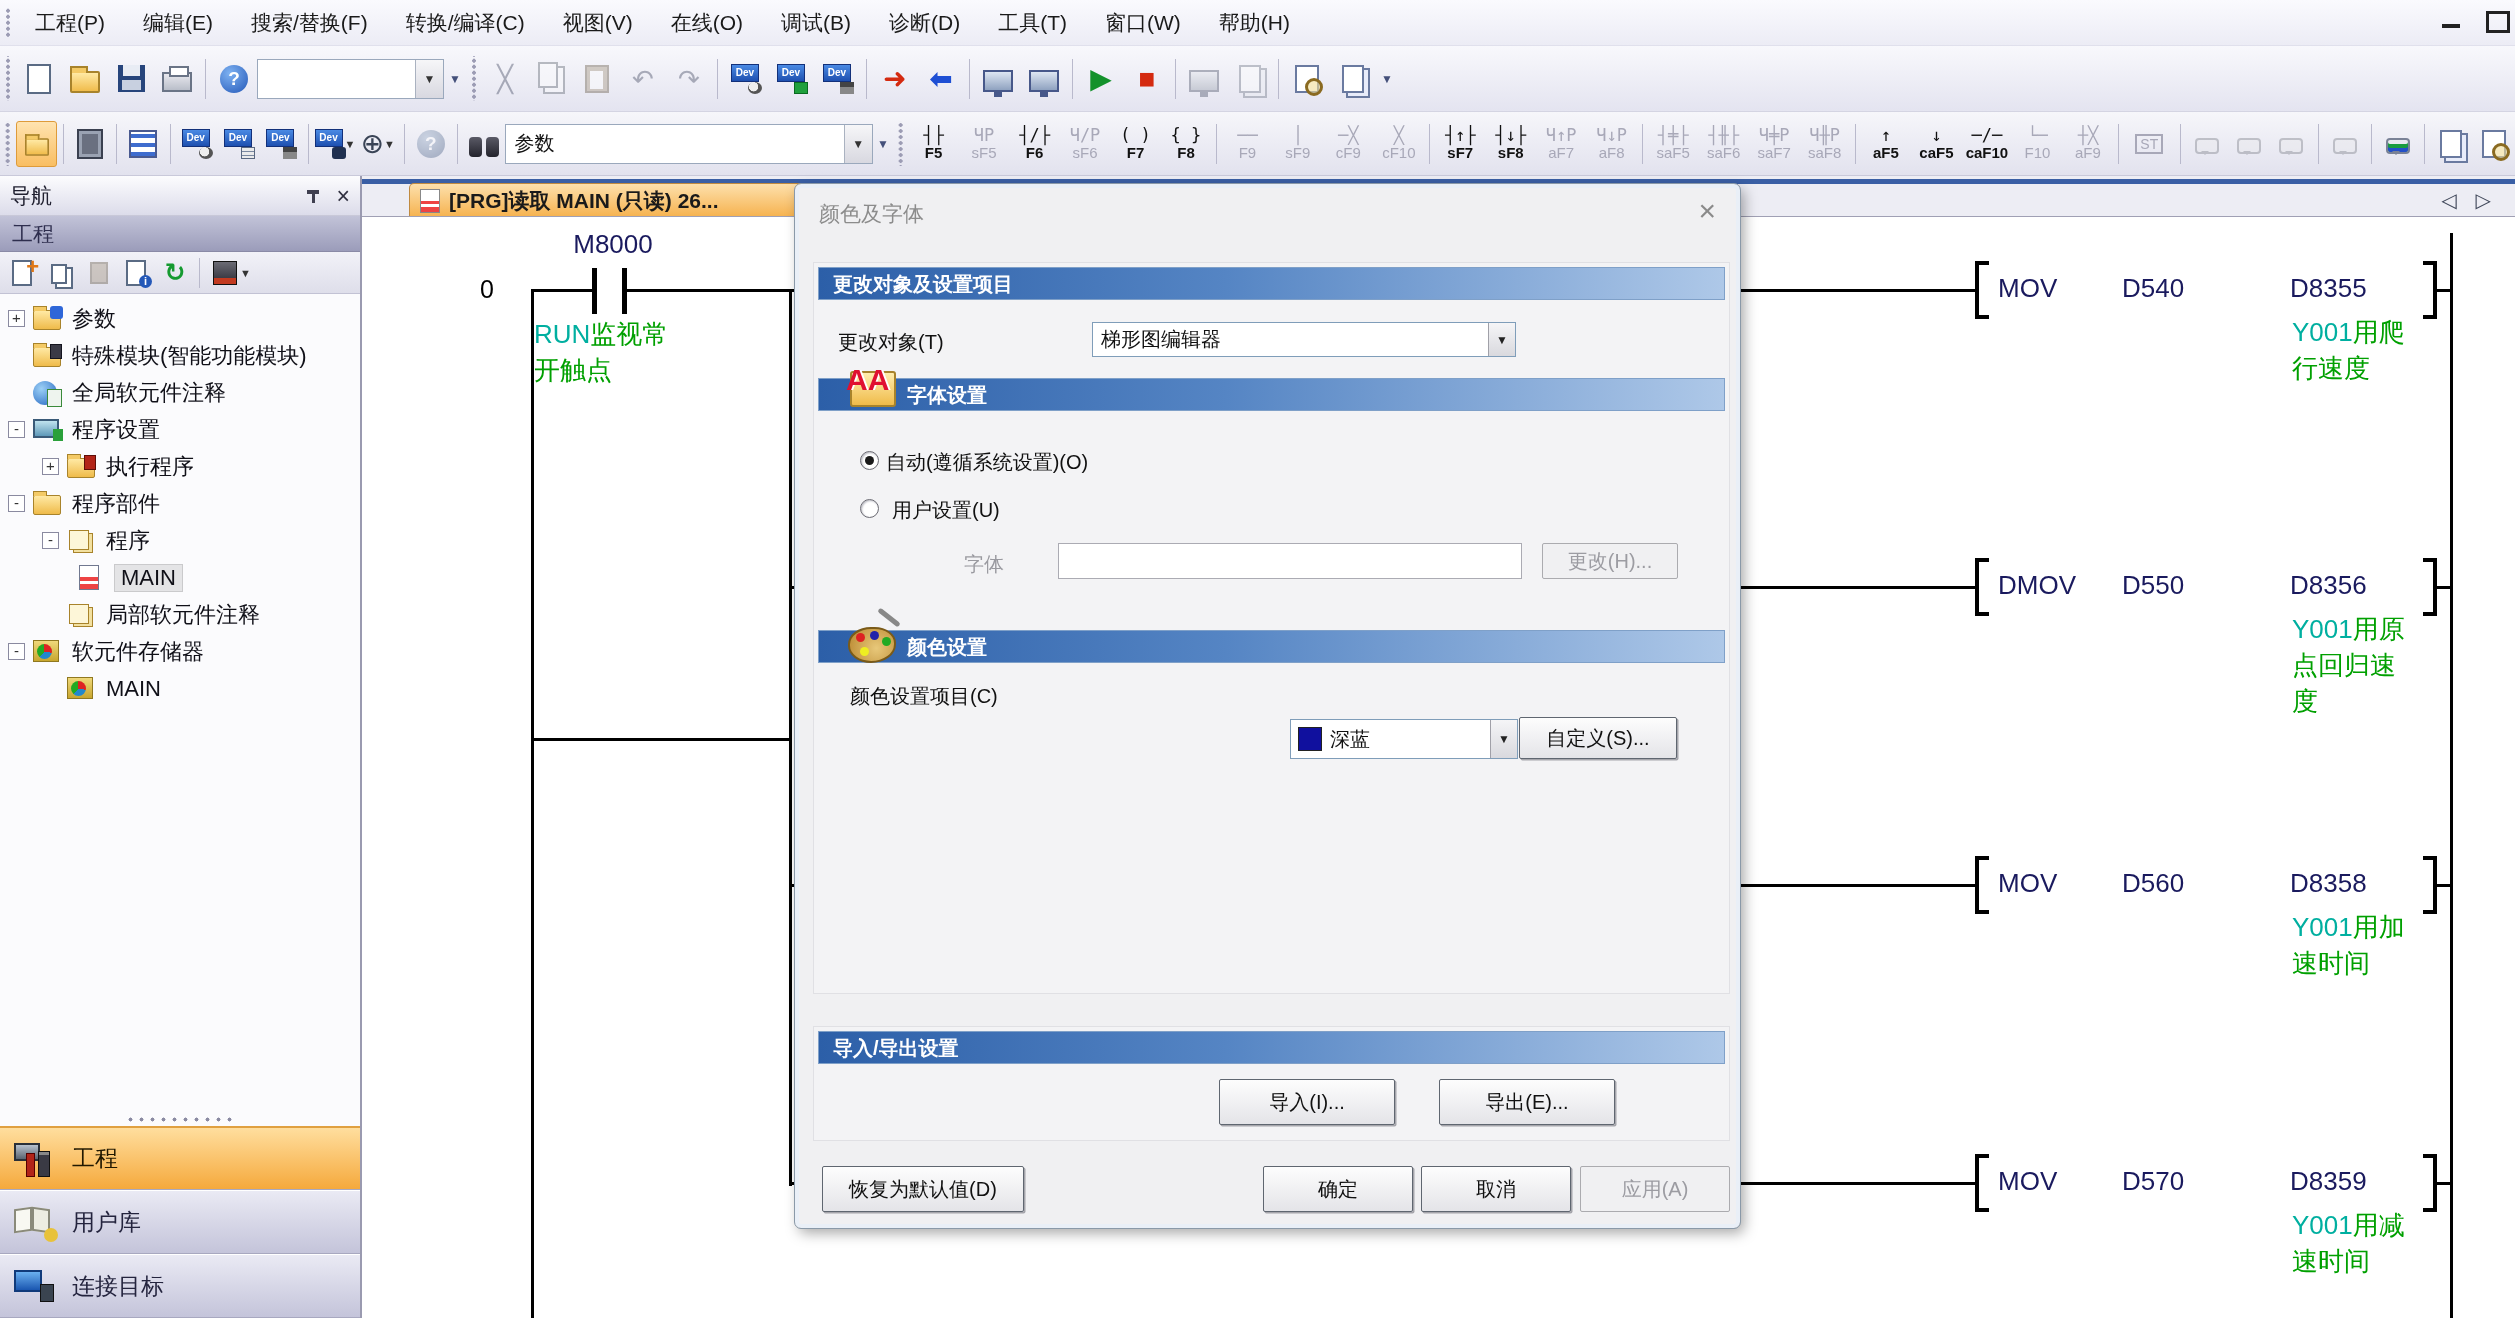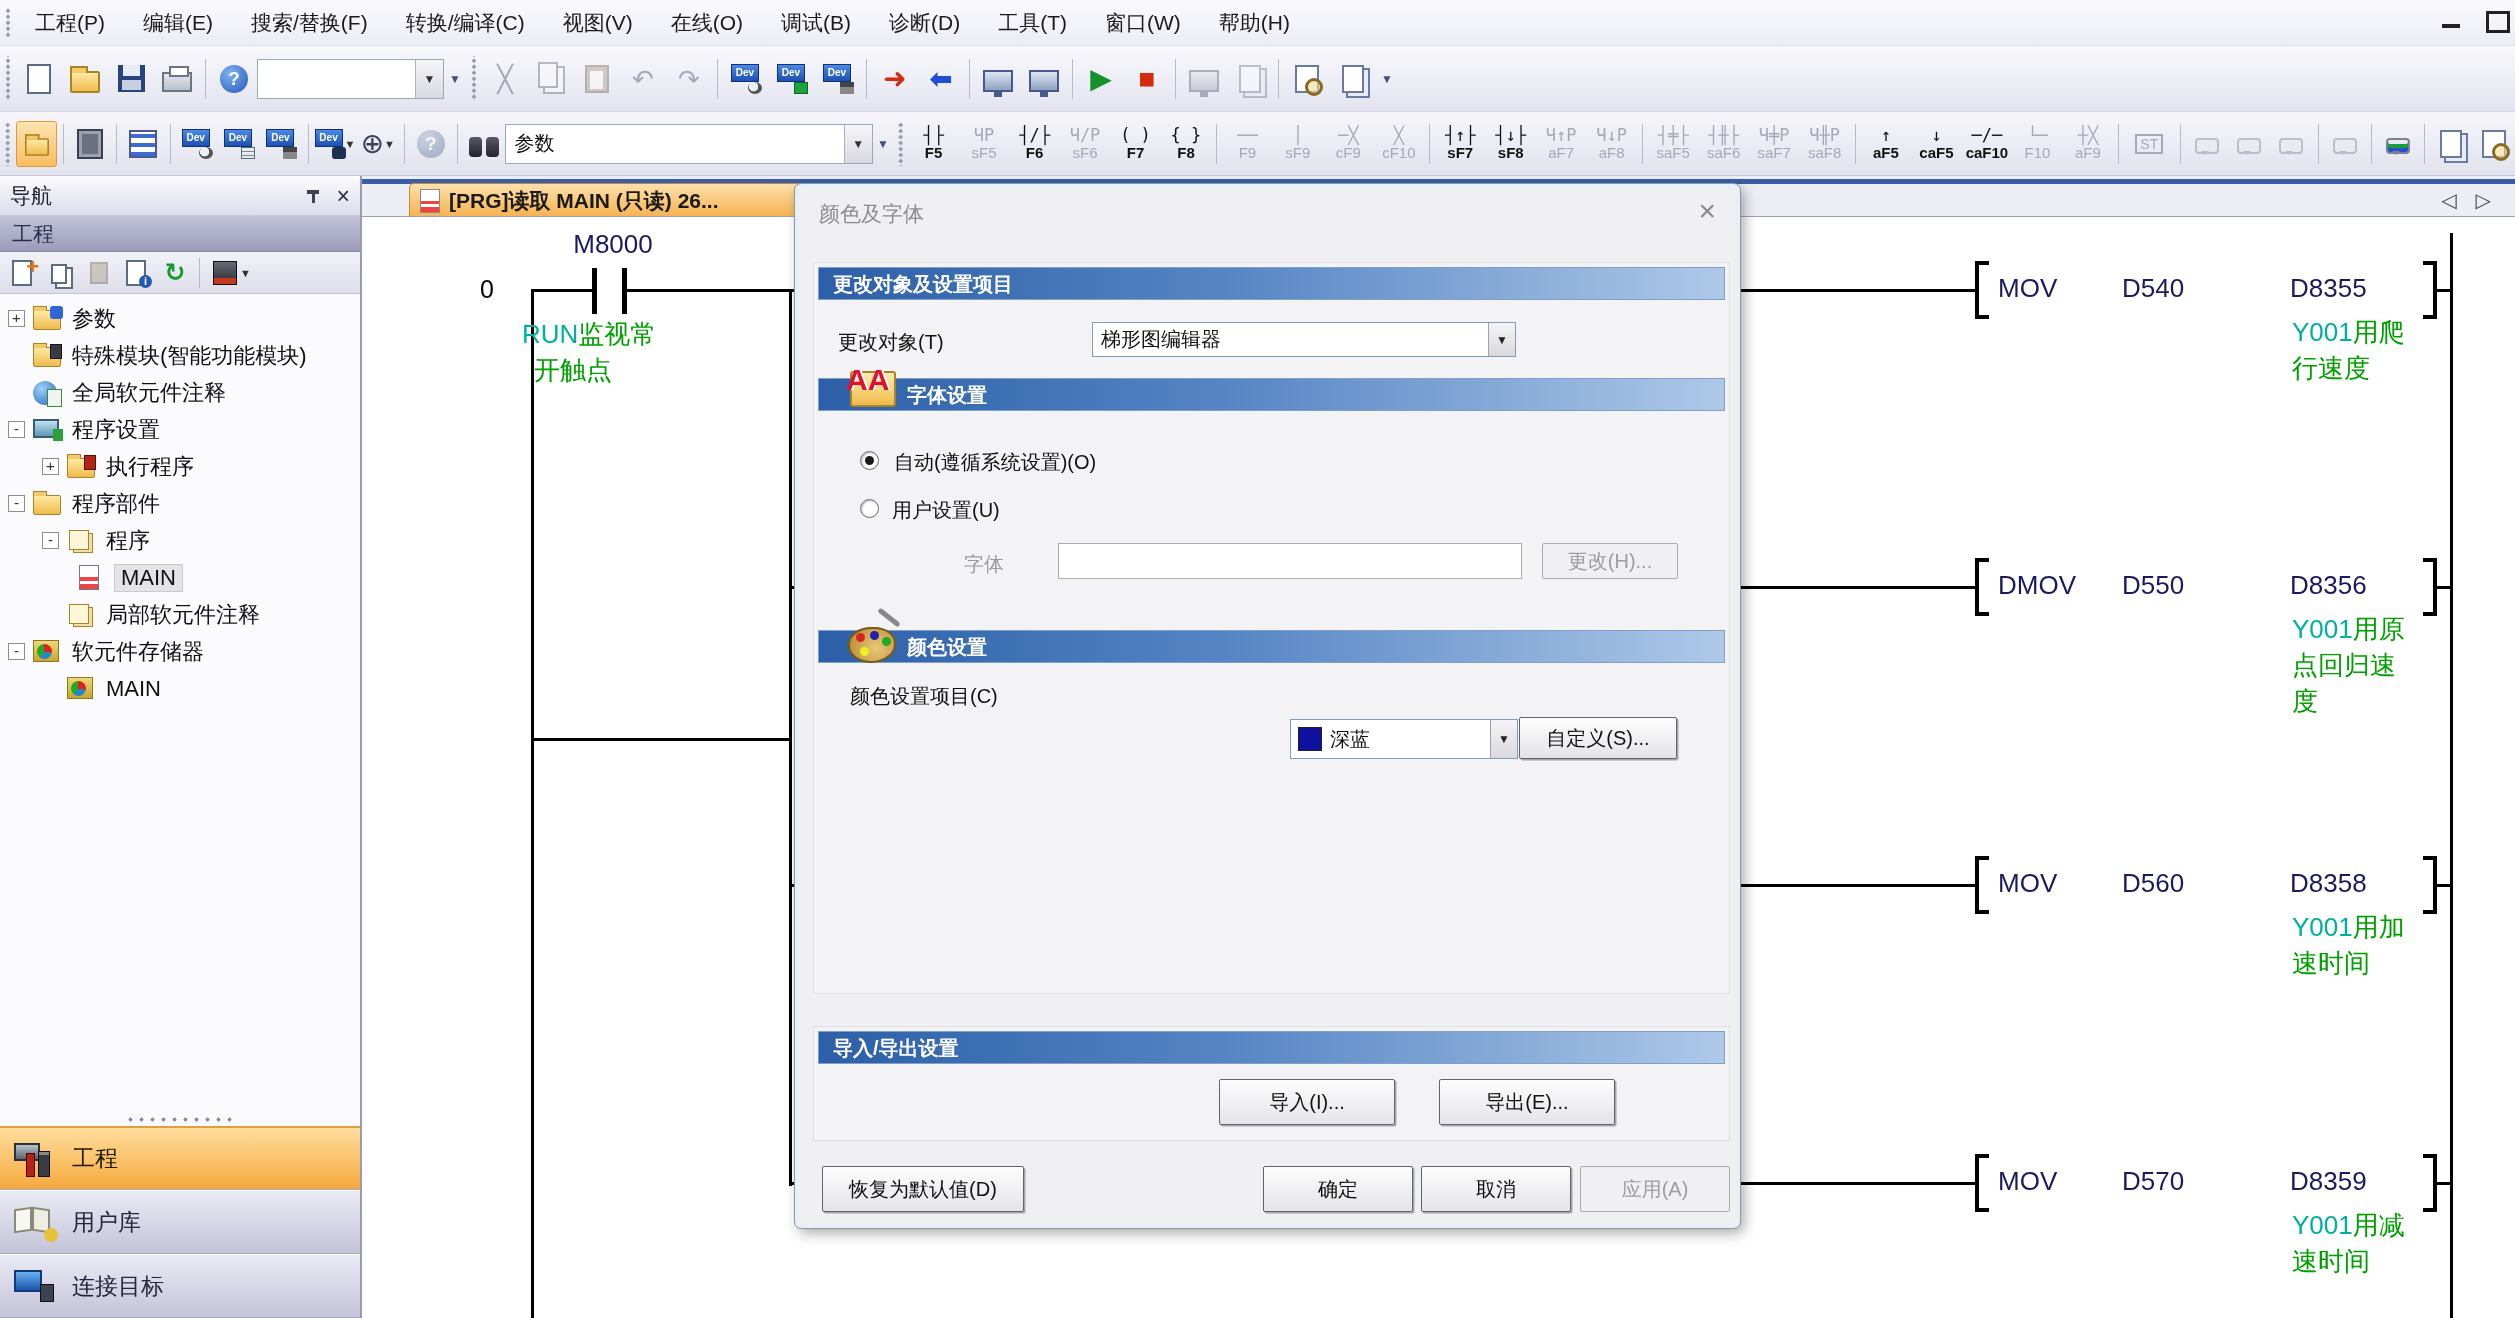--- a/index.html
+++ b/index.html
@@ -639,21 +639,21 @@
       <span class="stepno" style="left:118px;top:58px">0</span>
 
       <div class="vl" style="left:169px;top:72px;height:1030px"></div>
 
       <div class="hl" style="left:169px;top:72px;width:63px"></div>
       <div class="hl" style="left:265px;top:72px;width:170px"></div>
 
       <div class="cbar" style="left:230px;top:51px"></div>
       <div class="cbar" style="left:260px;top:51px"></div>
       <div class="ldev" style="left:196px;top:12px;width:110px;text-align:center">M8000</div>
-      <div class="lcmt" style="left:160px;top:100px"><span class="teal">RUN</span><span>监视常</span></div>
+      <div class="lcmt" style="left:172px;top:100px"><span class="teal">RUN</span><span>监视常</span></div>
       <div class="lcmt" style="left:172px;top:136px">开触点</div>
 
       <div class="vl" style="left:427px;top:72px;height:897px"></div>
       <div class="hl" style="left:169px;top:521px;width:261px"></div>
 
       <div class="vl" style="left:2088px;top:16px;height:1086px"></div>
 
       <div class="hl" style="left:430px;top:72px;width:1186px"></div>
       <div class="brk brl" style="left:1613px;top:44px"></div>
       <div class="ldev" style="left:1636px;top:56px">MOV</div>
@@ -708,21 +708,21 @@
         <span class="val">梯形图编辑器</span>
         <span class="db">▼</span>
       </div>
 
       <div class="ghead icon-head" style="top:115px">字体设置</div>
       <div class="hico aaf" style="left:30px;top:98px">
           <span class="f"></span>
           <span class="a">AA</span>
         </div>
       <div class="radio sel" style="left:46px;top:188px"></div>
-      <div class="dlbl" style="left:80px;top:186px">自动(遵循系统设置)(O)</div>
+      <div class="dlbl" style="left:72px;top:186px">自动(遵循系统设置)(O)</div>
       <div class="radio" style="left:46px;top:236px"></div>
       <div class="dlbl" style="left:78px;top:234px">用户设置(U)</div>
       <div class="dlbl" style="left:150px;top:288px;color:#9A9AA0">字体</div>
       <div class="fld" style="left:244px;top:280px;width:464px;height:36px"><span></span></div>
       <div class="dbtn disabled" style="left:728px;top:280px;width:136px;height:36px">更改(H)...</div>
 
       <div class="ghead icon-head" style="top:367px">颜色设置</div>
       <div class="hico pal" style="left:30px;top:350px">
           <span class="p"></span>
           <span class="d1"></span>

